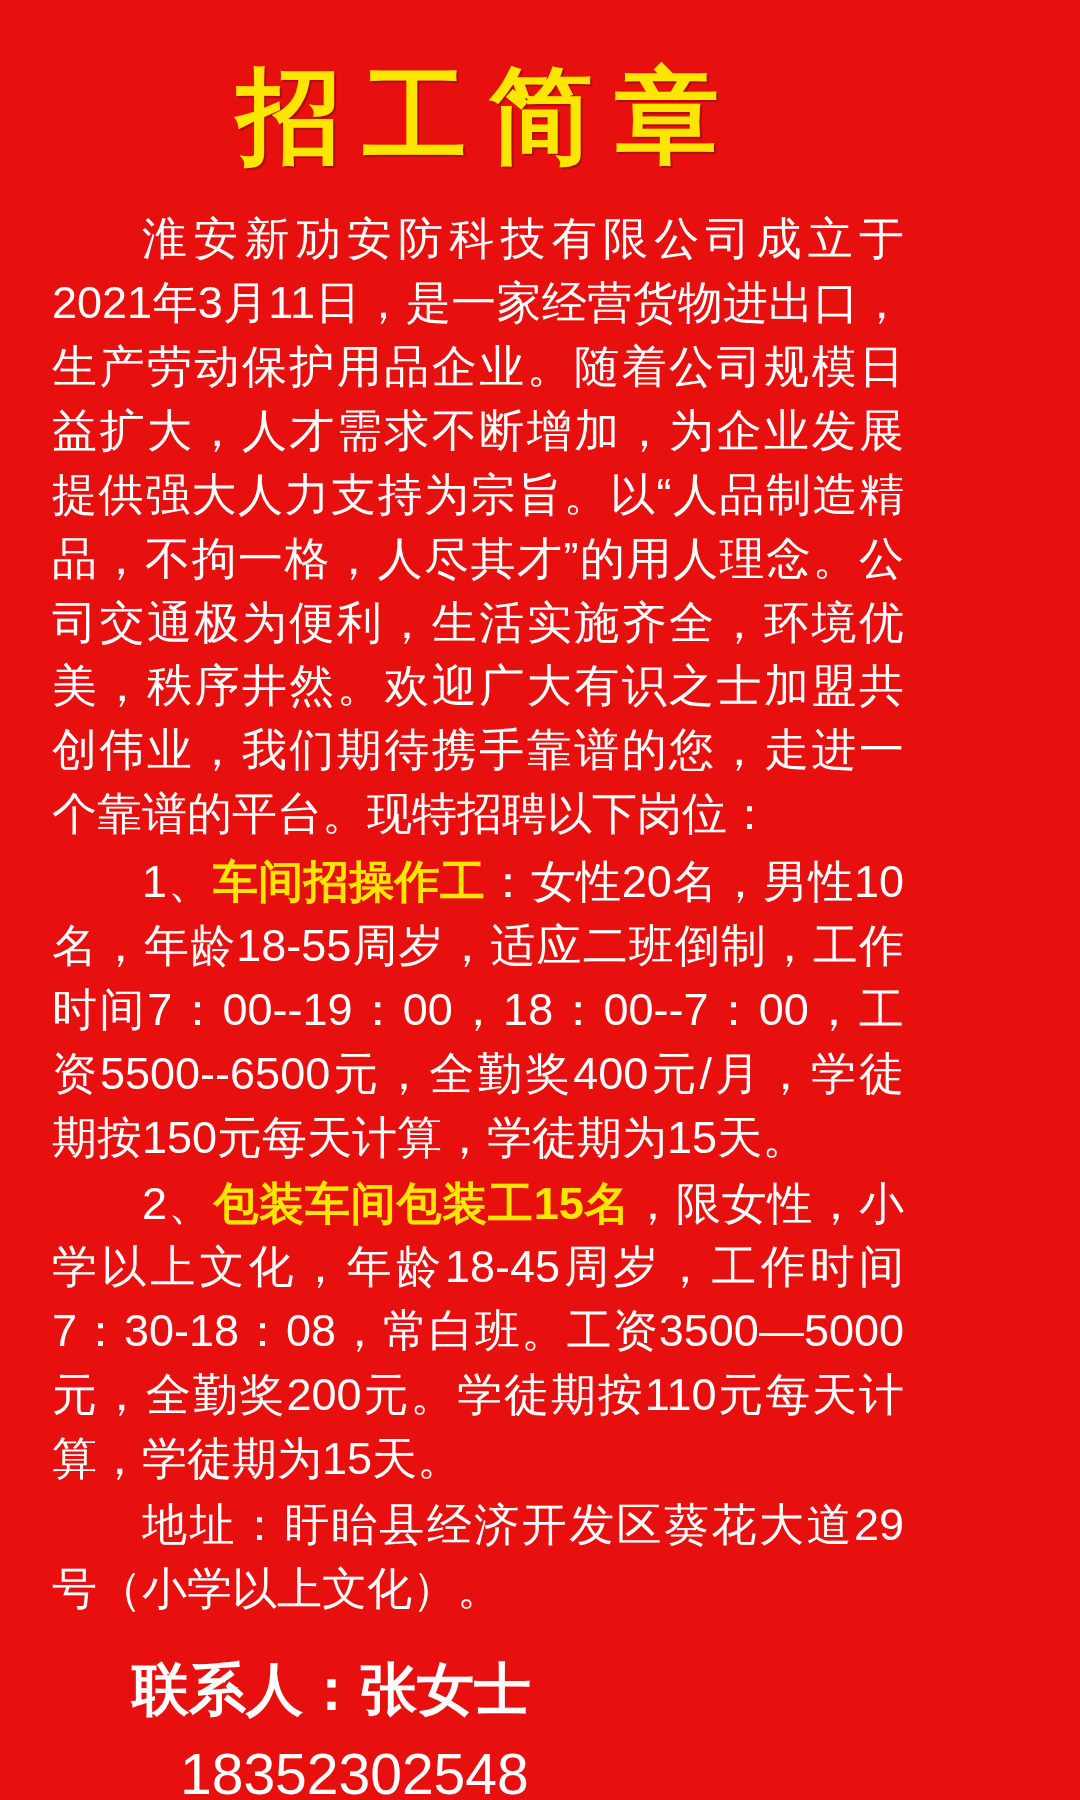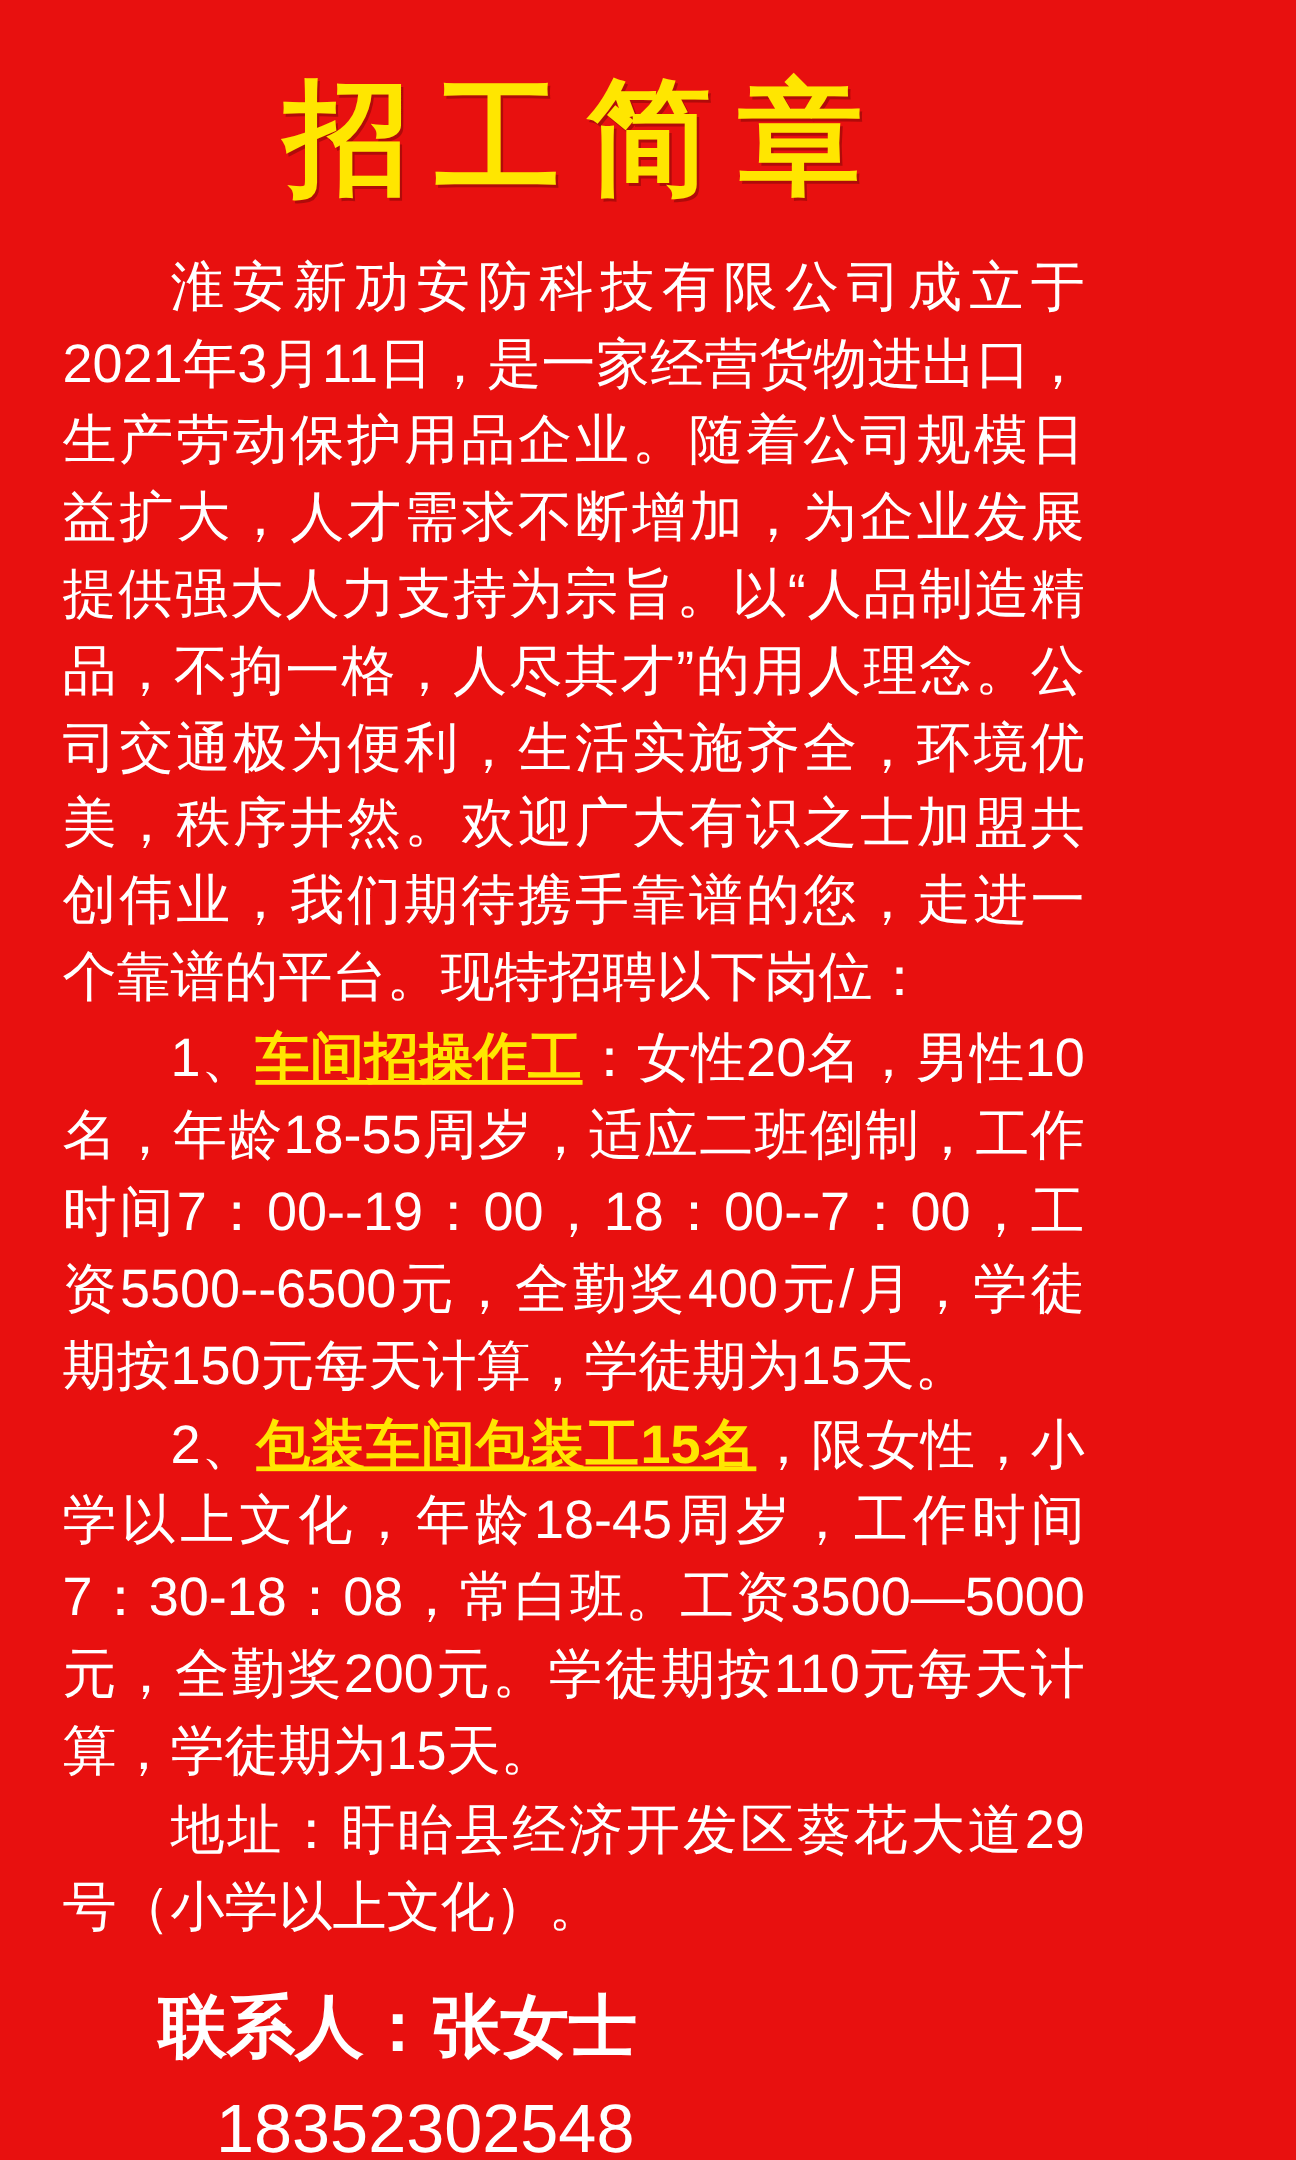--- a/index.html
+++ b/index.html
@@ -42,21 +42,20 @@
     text-align: justify;
     text-justify: inter-ideograph;
   }
   p {
     margin: 0 0 2px 0;
     text-indent: 2em;
   }
   .hl {
     color: #ffe600;
     font-weight: bold;
-    text-decoration: underline;
   }
   .contacts {
     margin-top: 26px;
     color: #ffffff;
     font-size: 57px;
     line-height: 1.5;
   }
   .contact-line {
     padding-left: 80px;
   }

